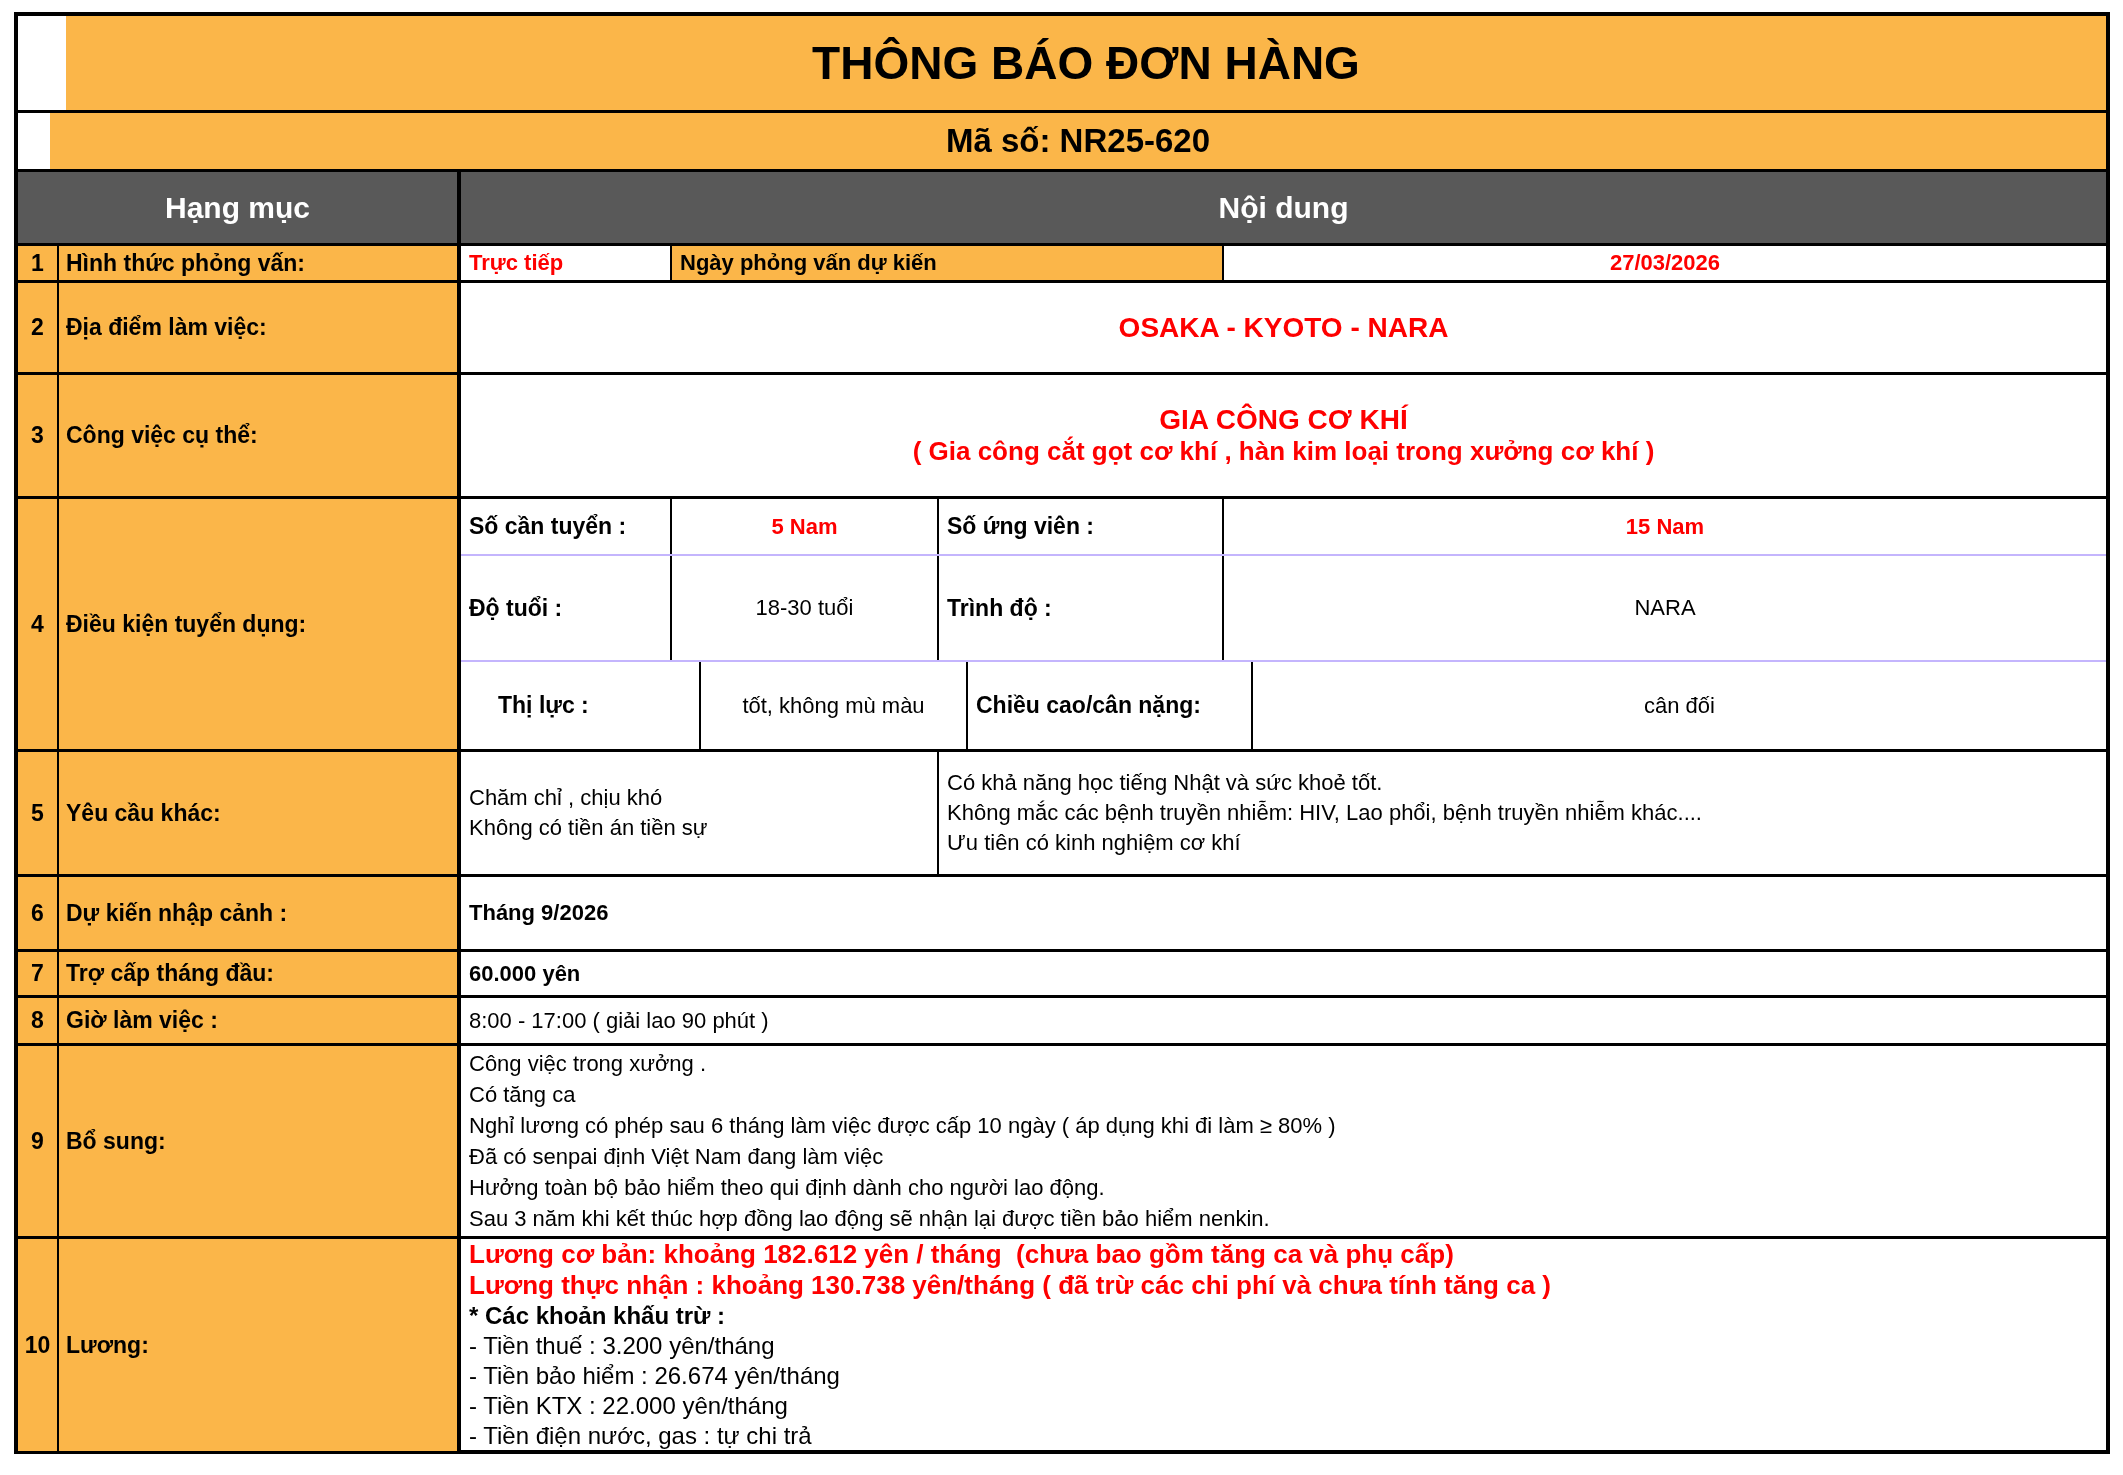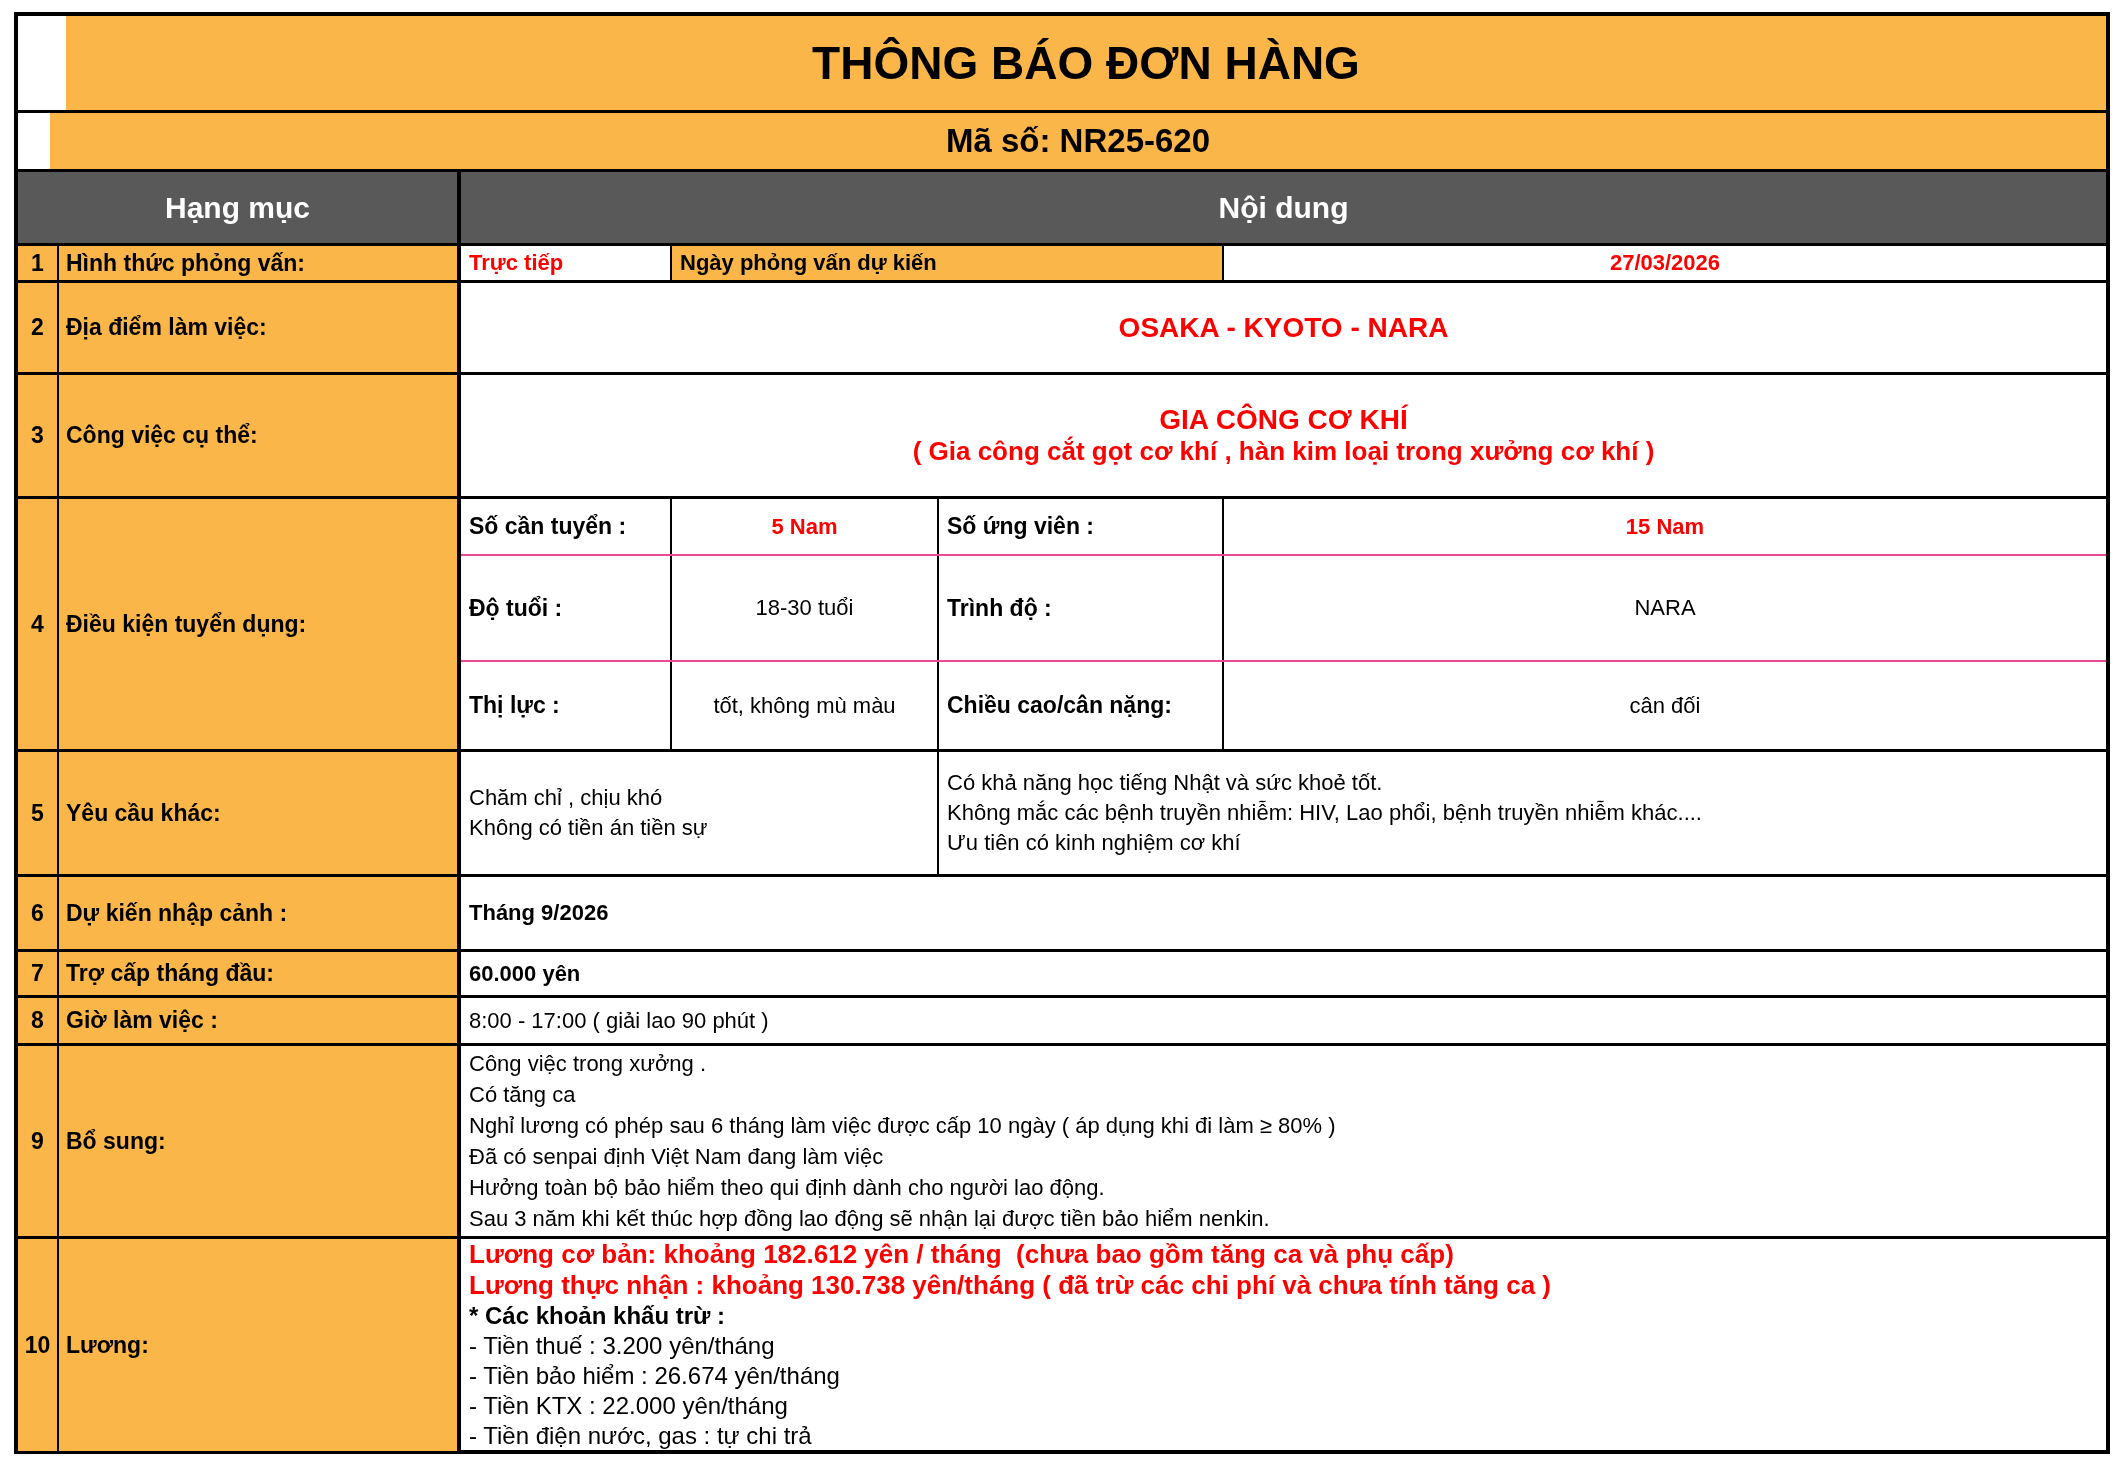--- a/index.html
+++ b/index.html
@@ -59,22 +59,22 @@
   .r7 { height:46px;  }
   .r8 { height:48px;  }
   .r9 { height:193px; }
 
   .big-red   { font-size:28px; font-weight:bold; color:#FE0000; }
   .big-red-2 { font-size:26px; font-weight:bold; color:#FE0000; }
   .stack { display:flex; flex-direction:column; justify-content:center; }
 
   
   .sub-rows { flex:1; display:flex; flex-direction:column; }
-  .sub-row  { display:flex; flex-direction:row; border-bottom:2px solid #ec4899; flex:0 0 auto; }
-  .sub-row:last-child { border-bottom:none; flex:1 1 auto; }
+  .sub-row  { display:flex; flex-direction:row; border-bottom:2px solid #c4b5fd; flex:0 0 auto; }
+  .sub-row:last-child { border-bottom:none; flex:1 1 auto;padding-left:29px; }
   .sub-r1 { height:57px; } .sub-r2 { height:106px; }
   .sub-label { font-weight:bold; font-size:23px; }
   .sub-value { font-size:22px; }
 
   .body-text  { font-size:22px; line-height:30px; }
   .list-text  { font-size:22px; line-height:31px; }
   .sal-red    { font-size:26px; font-weight:bold; color:#FE0000; line-height:31px; }
   .sal-head   { font-size:24px; font-weight:bold; line-height:30px; }
   .sal-item   { font-size:24px; line-height:30px; }
 </style>

